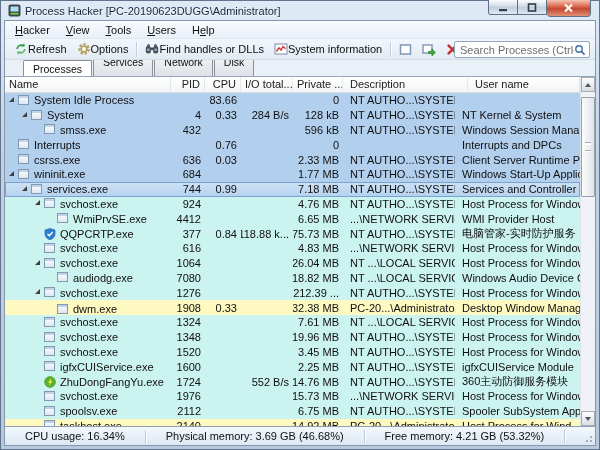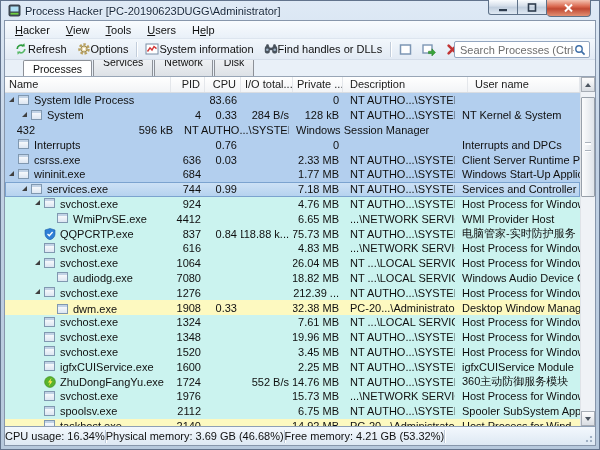--- a/index.html
+++ b/index.html
@@ -79,21 +79,21 @@
   .arrow-up{ width:0; height:0; border-left:3px solid transparent; border-right:3px solid transparent; border-bottom:4px solid #4c5560; }
   .arrow-down{ width:0; height:0; border-left:3px solid transparent; border-right:3px solid transparent; border-top:4px solid #4c5560; }
   .thumb{ position:absolute; left:0; right:0; top:20px; height:100px; border:1px solid #98a0aa;
           background:linear-gradient(90deg,#fbfcfd,#dfe4ea); border-radius:1px; }
   .thumb::after{ content:""; position:absolute; left:3px; right:3px; top:44px; height:7px;
           border-top:1px solid #aab2bc; border-bottom:1px solid #aab2bc; box-shadow:inset 0 2px 0 #fff,0 1px 0 #fff; }
 
   
   .statusbar{ height:19px; background:linear-gradient(#f3f8fd,#dde8f3); border-top:1px solid #8e9fb5;
               display:flex; align-items:center; position:relative; }
-  .seg{ padding:0 0; border-right:1px solid #bcc9d9; box-shadow:1px 0 0 #fff; height:13px; display:flex; align-items:center; white-space:nowrap; }
+  .seg{ padding:0 20px; border-right:1px solid #bcc9d9; box-shadow:1px 0 0 #fff; height:13px; display:flex; align-items:center; white-space:nowrap; }
   .grip{ position:absolute; right:1px; bottom:1px; width:12px; height:12px;
          background:radial-gradient(circle at 9px 9px,#9fb0c4 1px,transparent 1.6px),
                     radial-gradient(circle at 5px 9px,#9fb0c4 1px,transparent 1.6px),
                     radial-gradient(circle at 9px 5px,#9fb0c4 1px,transparent 1.6px); }
 </style>
 </head>
 <body>
 
 <div class="window">
   <div class="titlebar">
@@ -153,39 +153,39 @@
                 <circle cx="7" cy="7" r="3.1" fill="#ecdfb4" stroke="#9a8549" stroke-width="1"></circle>
                 <circle cx="7" cy="7" r="1.2" fill="#fff"></circle>
               </svg>
             </span>
             <span>Options</span>
           </span>
           <span class="tsep"></span>
           <span class="tbtn">
             <span style="display: inline-flex;">
               <svg width="14" height="14" viewBox="0 0 14 14">
-                <rect x="1" y="2" width="12" height="10" fill="#fff" stroke="#7a8ea6"></rect>
-                <polyline points="2.5,9.5 5,5.8 7,8 9,4.5 11.5,6.6" fill="none" stroke="#d23434" stroke-width="1.4"></polyline>
-              </svg>
-            </span>
-            <span>System information</span>
-          </span>
-          <span class="tbtn">
-            <span style="display: inline-flex;">
-              <svg width="14" height="14" viewBox="0 0 14 14">
                 <rect x="0.8" y="4" width="5" height="7.4" rx="2" fill="#49525c"></rect>
                 <rect x="8.2" y="4" width="5" height="7.4" rx="2" fill="#49525c"></rect>
                 <rect x="5" y="5.6" width="4" height="2.6" fill="#49525c"></rect>
                 <rect x="2.2" y="2.2" width="2.6" height="3" rx="1" fill="#49525c"></rect>
                 <rect x="9.2" y="2.2" width="2.6" height="3" rx="1" fill="#49525c"></rect>
                 <circle cx="3.3" cy="7.8" r="1.3" fill="#9fb3c8"></circle>
                 <circle cx="10.7" cy="7.8" r="1.3" fill="#9fb3c8"></circle>
               </svg>
             </span>
             <span>Find handles or DLLs</span>
+          </span>
+          <span class="tbtn">
+            <span style="display: inline-flex;">
+              <svg width="14" height="14" viewBox="0 0 14 14">
+                <rect x="1" y="2" width="12" height="10" fill="#fff" stroke="#7a8ea6"></rect>
+                <polyline points="2.5,9.5 5,5.8 7,8 9,4.5 11.5,6.6" fill="none" stroke="#d23434" stroke-width="1.4"></polyline>
+              </svg>
+            </span>
+            <span>System information</span>
           </span>
           <span class="tsep"></span>
           <span class="tbtn">
             <span style="display: inline-flex;">
               <svg width="13" height="13" viewBox="0 0 13 13">
                 <rect x="1.5" y="2" width="10" height="9" fill="#fff" stroke="#7d96b4" stroke-width="1.5"></rect>
               </svg>
             </span>
           </span>
           <span class="tbtn">
@@ -257,20 +257,27 @@
               <span class="row-label">System</span>
             </span>
             <span class="cell c-pid num">4</span>
             <span class="cell c-cpu num">0.33</span>
             <span class="cell c-io num">284 B/s</span>
             <span class="cell c-priv num">128 kB</span>
             <span class="cell c-user">NT AUTHO...\SYSTEM</span>
             <span class="cell c-desc">NT Kernel &amp; System</span>
           </div>
           <div class="row bg-blue">
+            <span class="cell c-name" style="padding-left: 30px;">
+              <span class="exp-space"></span>
+              <span class="row-icon">
+                <span class="icon-app"></span>
+              </span>
+              <span class="row-label">smss.exe</span>
+            </span>
             <span class="cell c-pid num">432</span>
             <span class="cell c-cpu num"></span>
             <span class="cell c-io num"></span>
             <span class="cell c-priv num">596 kB</span>
             <span class="cell c-user">NT AUTHO...\SYSTEM</span>
             <span class="cell c-desc">Windows Session Manager</span>
           </div>
           <div class="row bg-blue">
             <span class="cell c-name" style="">
               <span class="exp-space"></span>
@@ -365,21 +372,21 @@
             <span class="cell c-name" style="padding-left: 30px;">
               <span class="exp-space"></span>
               <span class="row-icon">
                 <svg width="12" height="12" viewBox="0 0 12 12">
                   <path d="M6 .5 L11 2 V6 C11 9 8.5 11 6 11.8 C3.5 11 1 9 1 6 V2 Z" fill="#2f7fd6" stroke="#1b5ea8" stroke-width=".6"></path>
                   <path d="M3.5 6 L5.3 7.8 L8.6 4" stroke="#fff" stroke-width="1.3" fill="none"></path>
                 </svg>
               </span>
               <span class="row-label">QQPCRTP.exe</span>
             </span>
-            <span class="cell c-pid num">837</span>
+            <span class="cell c-pid num">377</span>
             <span class="cell c-cpu num">0.84</span>
             <span class="cell c-io num">118.88 k...</span>
             <span class="cell c-priv num">75.73 MB</span>
             <span class="cell c-user">NT AUTHO...\SYSTEM</span>
             <span class="cell c-desc">电脑管家-实时防护服务</span>
           </div>
           <div class="row bg-cyan">
             <span class="cell c-name" style="padding-left: 30px;">
               <span class="exp-space"></span>
               <span class="row-icon">

